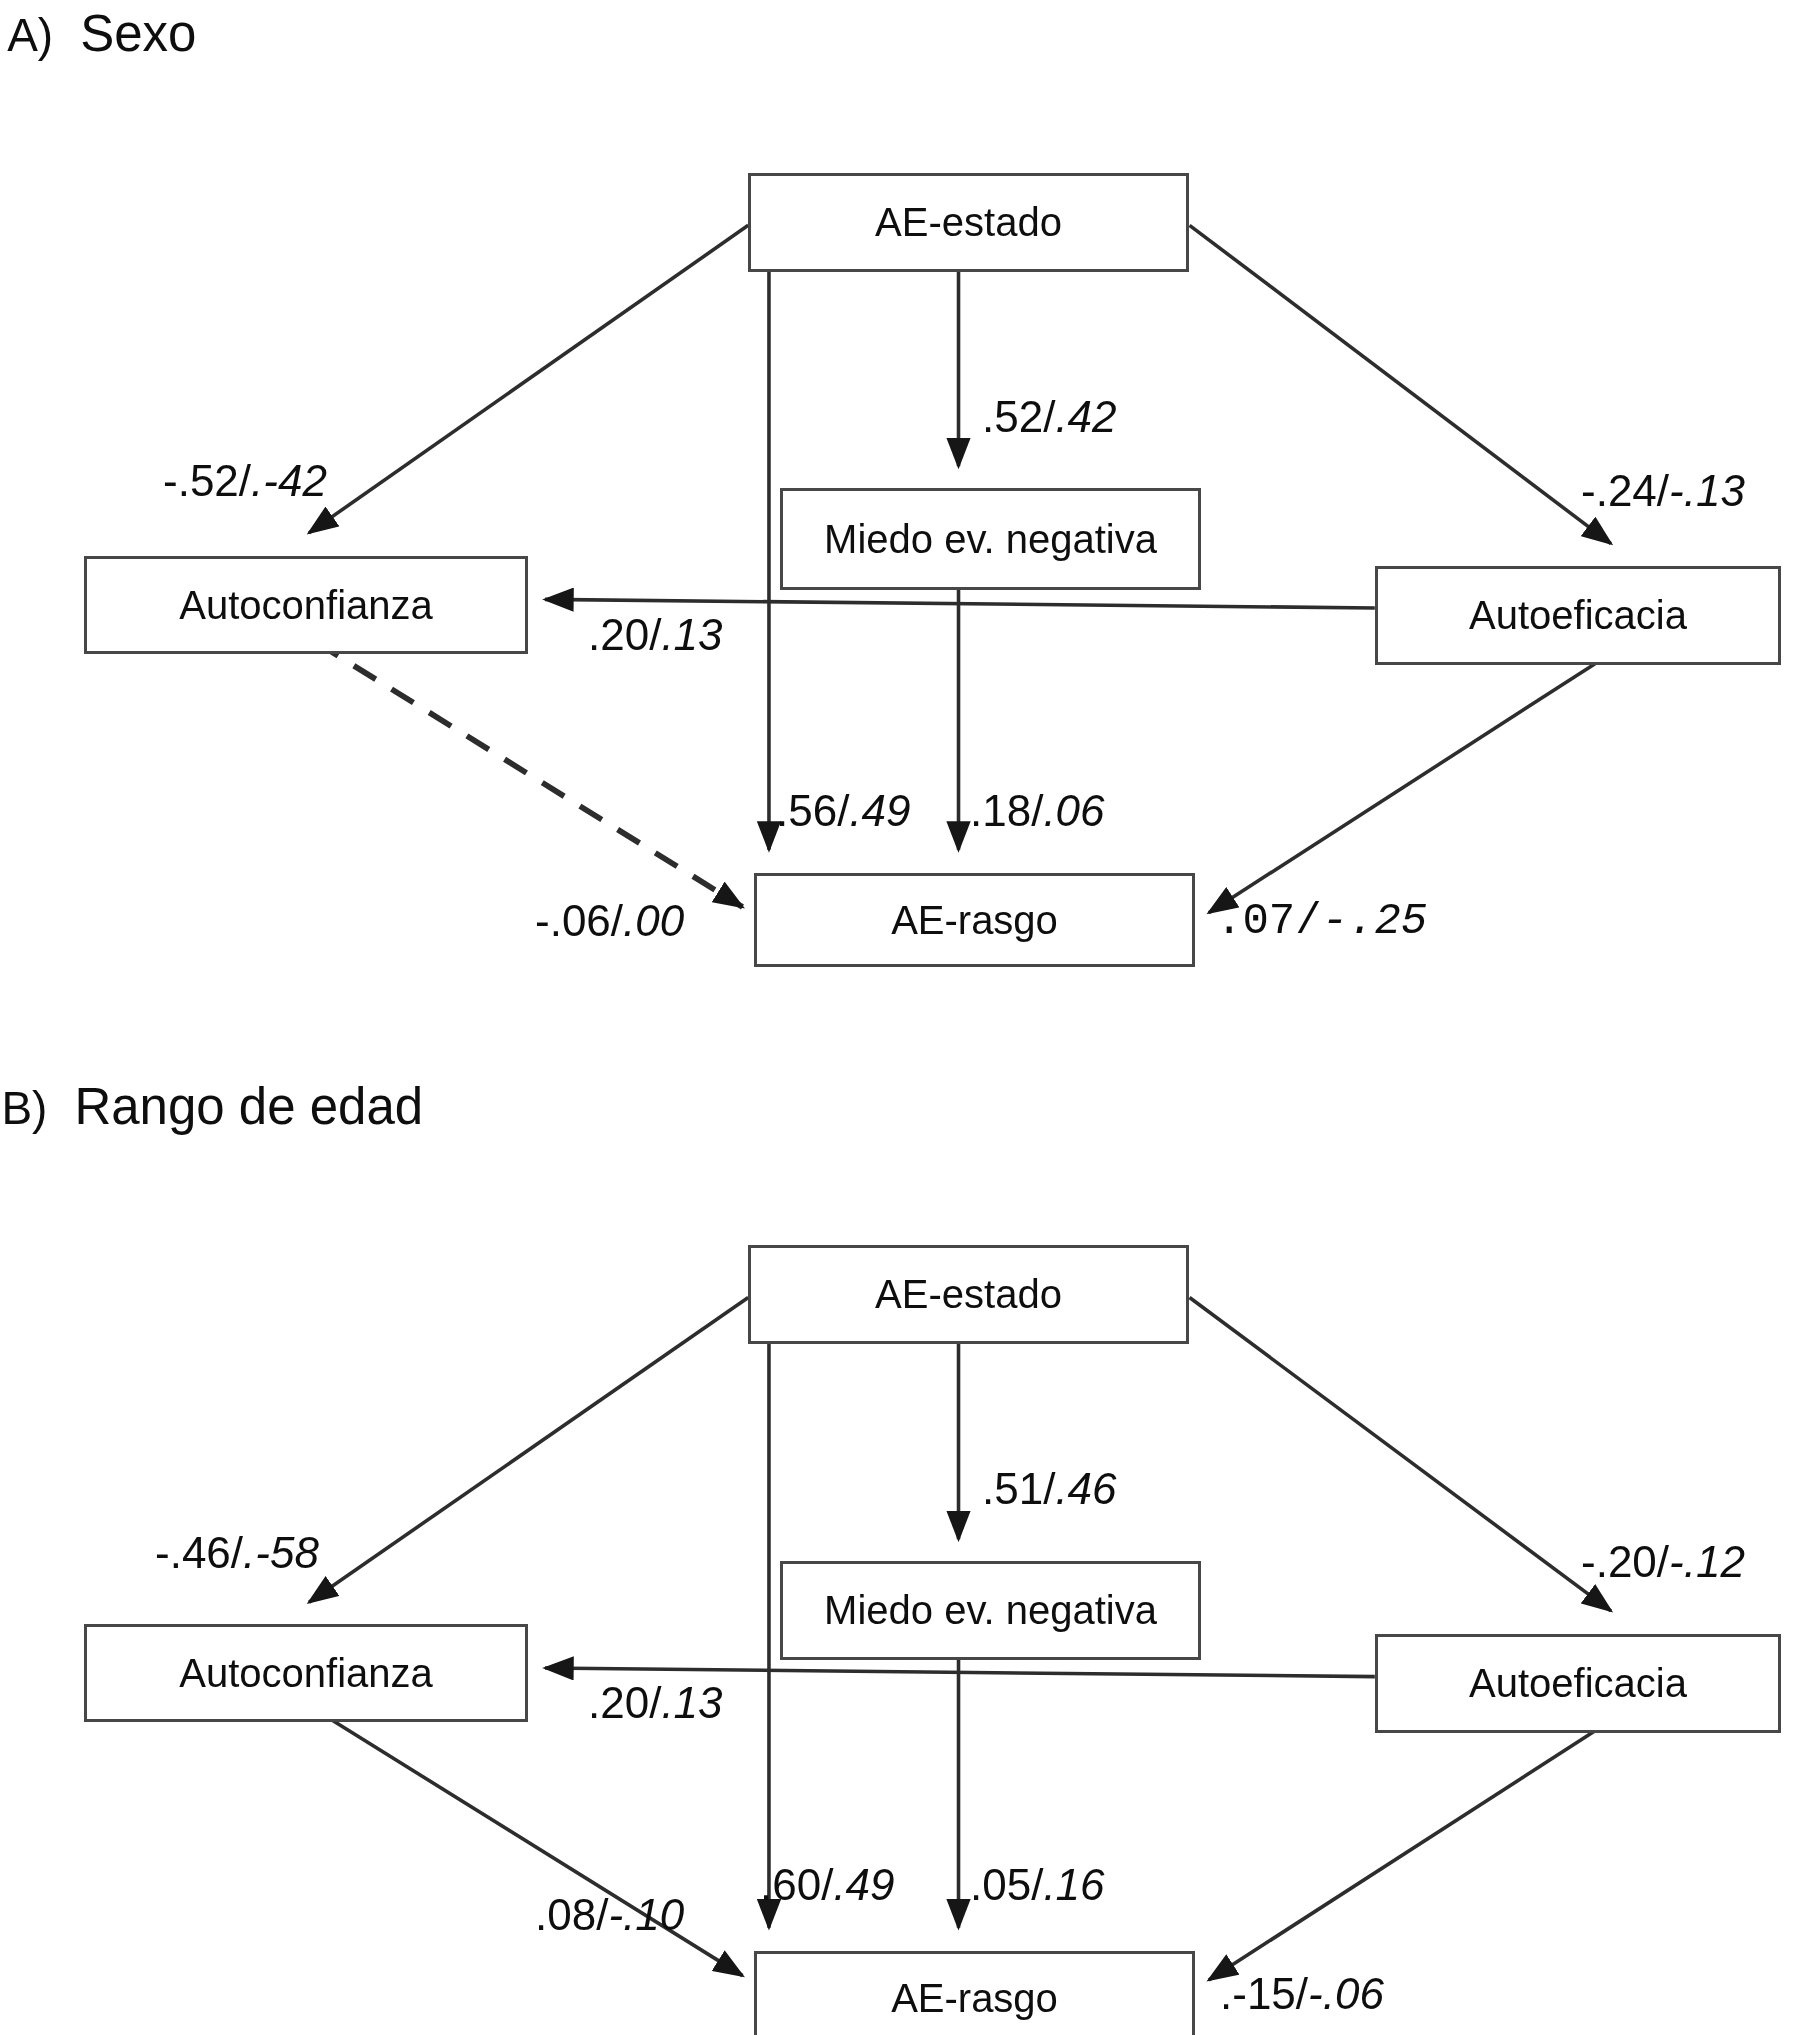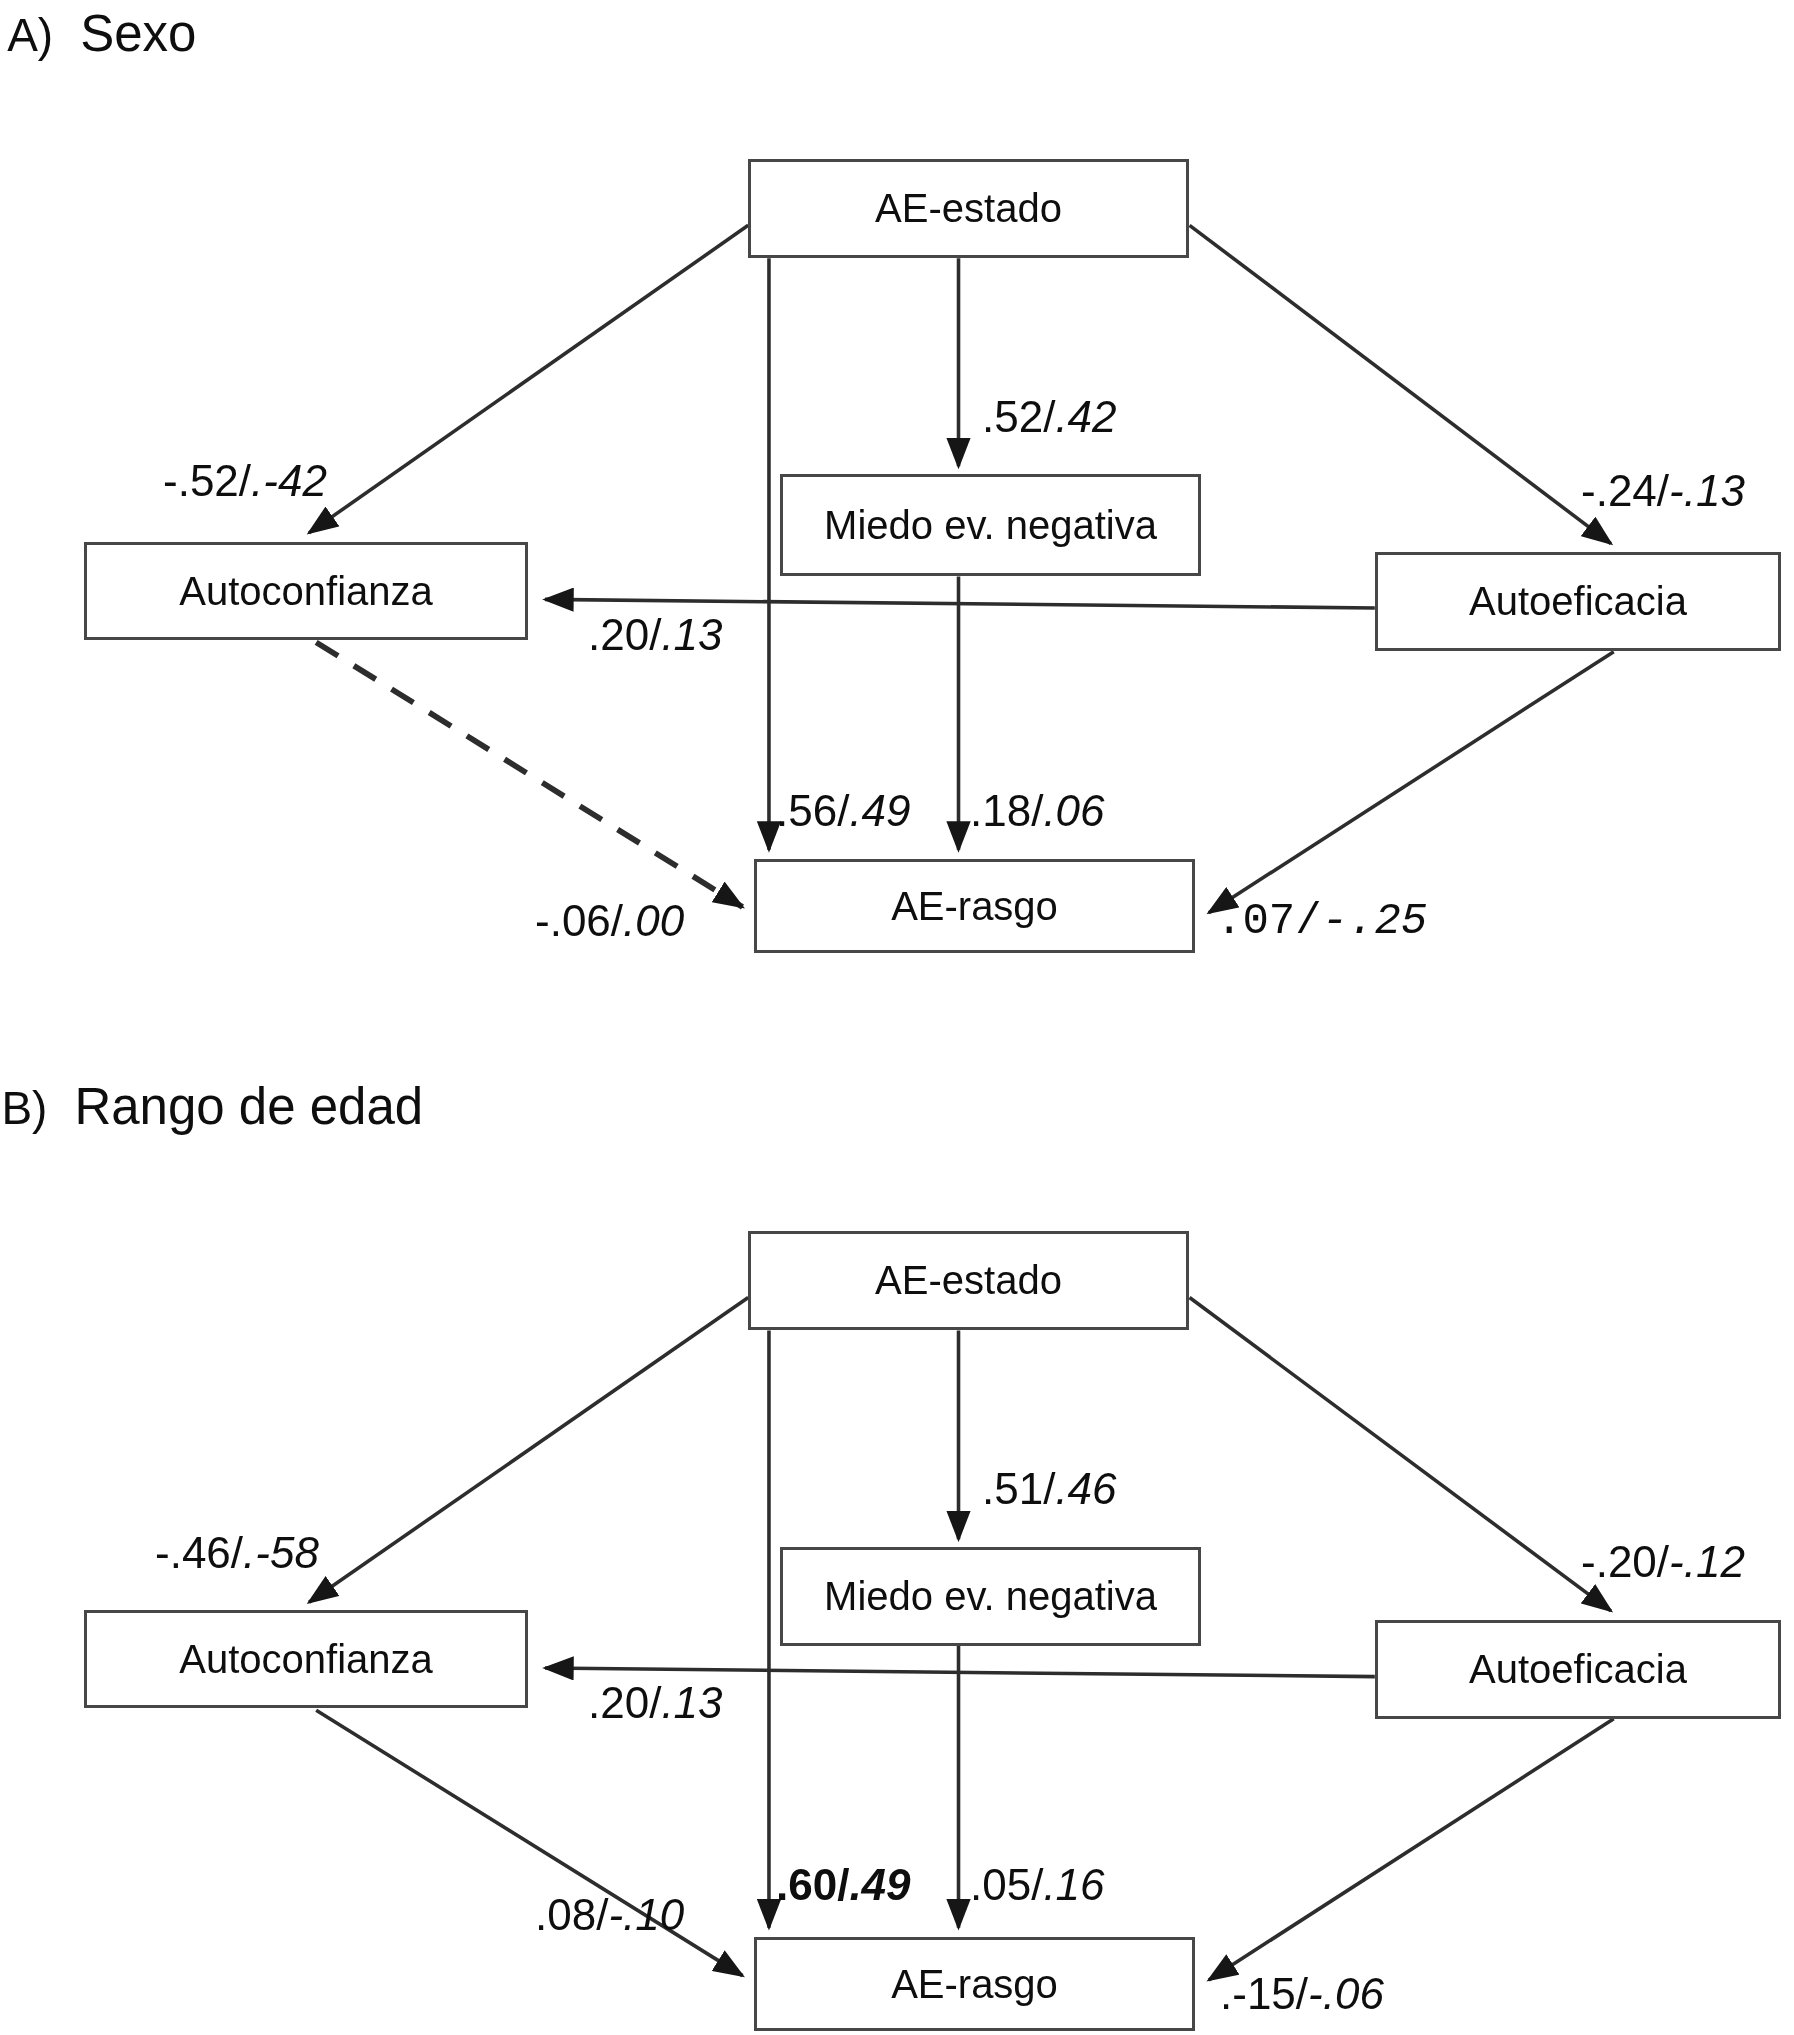--- a/index.html
+++ b/index.html
@@ -3,21 +3,21 @@
 <meta charset="utf-8">
 <style>
   html,body{margin:0;padding:0;background:#ffffff;}
   body{width:1794px;height:2035px;font-family:"Liberation Sans",sans-serif;color:#0e0e0e;}
   .canvas{position:relative;width:1794px;height:2035px;background:#ffffff;overflow:hidden;}
   svg.edges{position:absolute;left:0;top:0;width:1794px;height:2035px;}
   .edge{stroke:#2d2d2d;stroke-width:5;fill:none;}
   .edge.dashed{stroke-width:8;stroke-dasharray:36 26;}
   .node{position:absolute;border:3.6px solid #474747;background:#ffffff;
         display:flex;align-items:center;justify-content:center;
-        font-size:40px;letter-spacing:0;box-sizing:border-box;}
+        font-size:40px;letter-spacing:0;box-sizing:border-box;margin-top:14px;}
   .coef{position:absolute;font-size:44px;white-space:nowrap;}
   .coef .post{font-style:italic;}
   .panel-title{position:absolute;display:flex;align-items:baseline;}
   .panel-title .letter{font-size:46px;}
   .panel-title .text{font-size:51px;margin-left:27px;}
 </style>
 </head>
 <body>
 
 <div class="canvas">
@@ -123,21 +123,21 @@
     </div>
     <div class="coef" style="left:155px;top:1528px;">
       <span class="pre">-.46/</span><span class="post">.-58</span>
     </div>
     <div class="coef" style="left:1581px;top:1537px;">
       <span class="pre">-.20/</span><span class="post">-.12</span>
     </div>
     <div class="coef" style="left:588px;top:1678px;">
       <span class="pre">.20/</span><span class="post">.13</span>
     </div>
-    <div class="coef" style="left:776px;top:1860px;font-weight:bold;">
+    <div class="coef" style="left:760px;top:1860px;">
       <span class="pre">.60/</span><span class="post">.49</span>
     </div>
     <div class="coef" style="left:970px;top:1860px;">
       <span class="pre">.05/</span><span class="post">.16</span>
     </div>
     <div class="coef" style="left:535px;top:1872px;margin-top:18px;">
       <span class="pre">.08/</span><span class="post">-.10</span>
     </div>
     <div class="coef" style="left:1220px;top:1969px;">
       <span class="pre">.-15/</span><span class="post">-.06</span>

